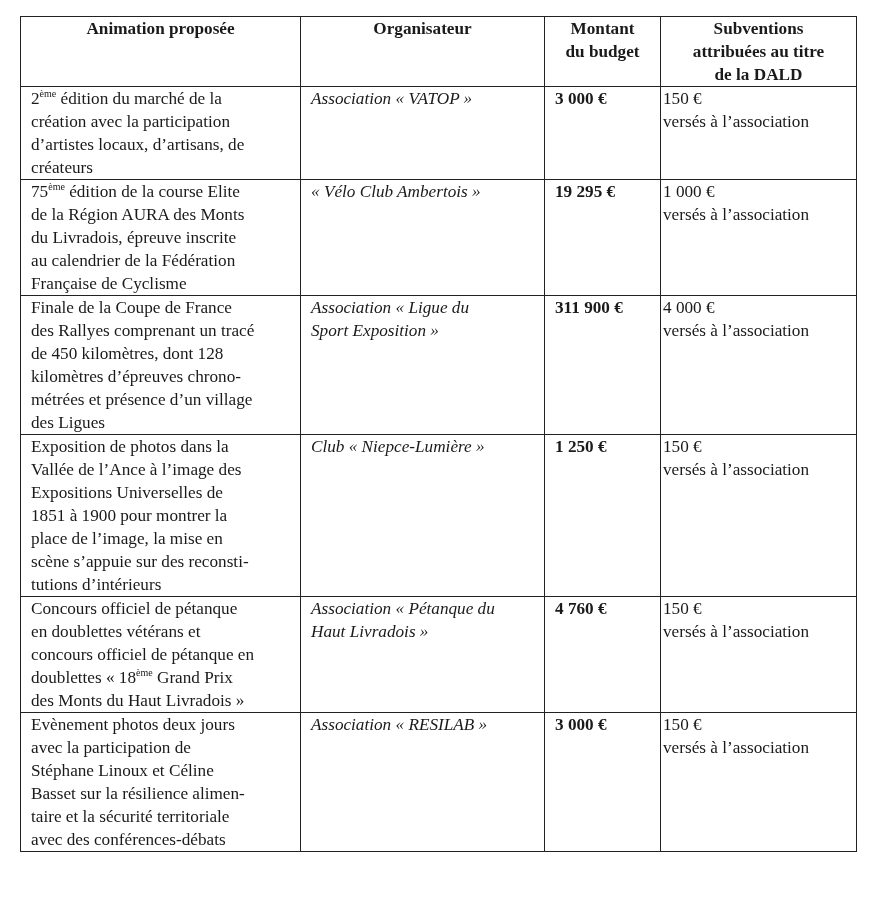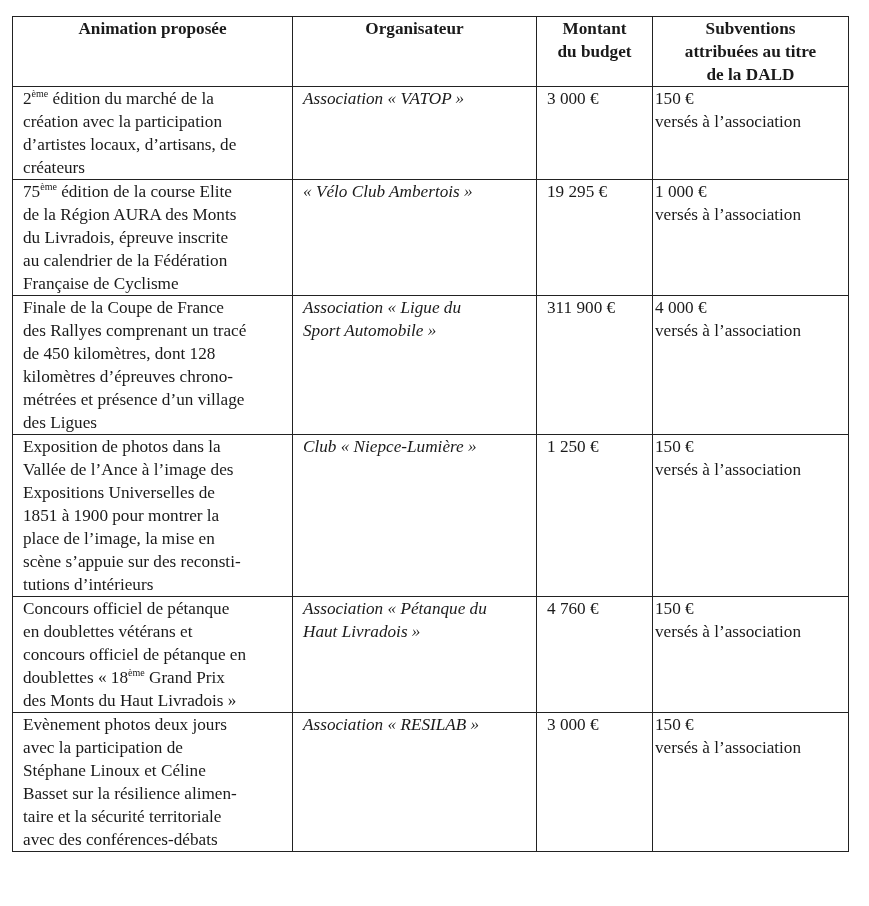--- a/index.html
+++ b/index.html
@@ -10,21 +10,21 @@
   body {
     width: 869px;
     height: 906px;
     position: relative;
     overflow: hidden;
     font-family: "Liberation Serif", "DejaVu Serif", serif;
     color: #1a1a1a;
   }
   table.grid {
     position: absolute;
-    left: 12px;
+    left: 20px;
     top: 16px;
     width: 836px;
     border-collapse: collapse;
     table-layout: fixed;
     font-size: 17.2px;
     line-height: 23px;
   }
   table.grid td, table.grid th {
     border: 1.6px solid #222;
     vertical-align: top;
@@ -44,21 +44,21 @@
   tr.r1 { height: 92px; margin-left: 16px; }
   tr.r2 { height: 115px; }
   tr.r3 { height: 139px; }
   tr.r4 { height: 162px; }
   tr.r5 { height: 115px; }
   tr.r6 { height: 138px; }
   tr.r7 { height: 46px; }
 
   td.desc { padding-left: 10px; padding-right: 4px; }
   td.org { padding-left: 9px; font-style: italic; }
-  td.budget { padding-left: 9px; }
+  td.budget { padding-left: 9px; font-weight: bold; }
   td.subv { text-align: left; padding: 0 2px !important; }
   sup {
     font-size: 10px;
     line-height: 0;
     vertical-align: 7px;
   }
   .line { display: block; }
 </style>
 </head>
 <body>
@@ -128,21 +128,21 @@
     <td class="desc">
       <span class="line">Finale de la Coupe de France</span>
       <span class="line">des Rallyes comprenant un tracé</span>
       <span class="line">de 450 kilomètres, dont 128</span>
       <span class="line">kilomètres d’épreuves chrono-</span>
       <span class="line">métrées et présence d’un village</span>
       <span class="line">des Ligues</span>
     </td>
     <td class="org">
       <span class="line">Association « Ligue du</span>
-      <span class="line">Sport Automobile »</span>
+      <span class="line">Sport Exposition »</span>
     </td>
     <td class="budget">311 900 €</td>
     <td class="subv">
       <span class="line">4 000 €</span>
       <span class="line">versés à l’association</span>
     </td>
   </tr>
 
   <tr class="r4">
     <td class="desc">

